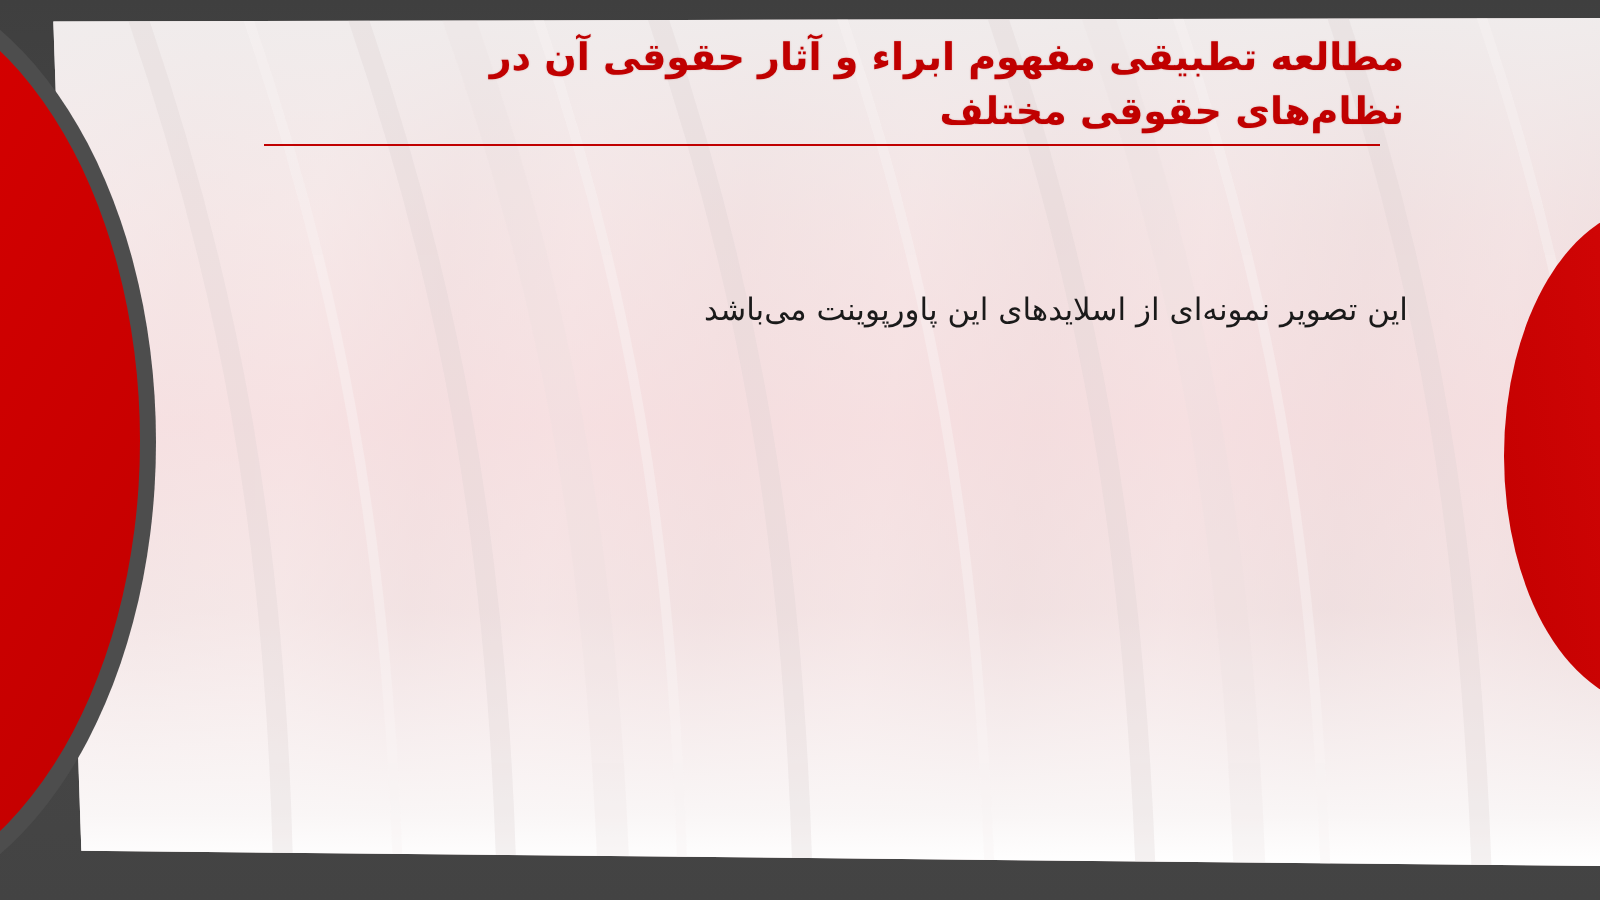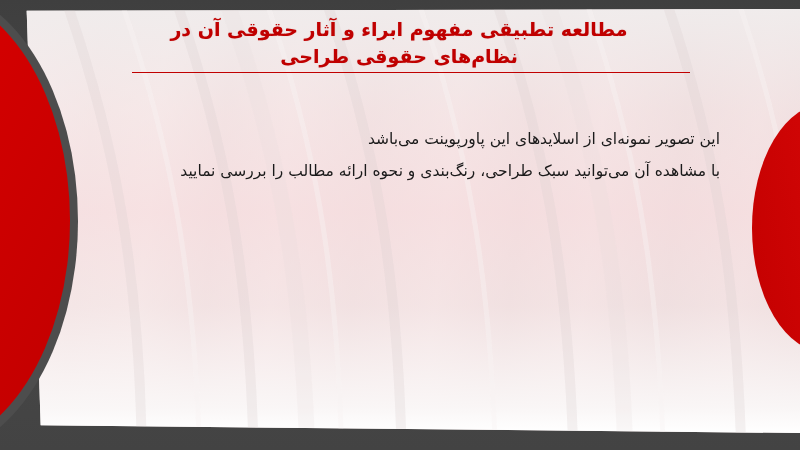--- a/index.html
+++ b/index.html
@@ -97,24 +97,24 @@
     top: 103px;
     width: 150px;
     height: 250px;
     border-radius: 50%;
     background: linear-gradient(260deg, #d81212 0%, #cf0505 55%, #c40000 100%);
   }
 
   
   .title-block {
     position: absolute;
-    right: 110px;
+    right: 98px;
     top: 16px;
     width: 582px;
-    text-align: center;
+    text-align: right;
   }
   .title-text {
     margin: 0;
     color: #c00000;
     font-size: 19px;
     font-weight: bold;
     line-height: 1.42;
     letter-spacing: 0;
     direction: rtl;
     text-shadow: 0 0 1px rgba(160,0,0,0.25);
@@ -132,21 +132,21 @@
   
   .body-block {
     position: absolute;
     right: 80px;
     top: 124px;
     width: 600px;
     text-align: right;
     direction: rtl;
   }
   .body-line {
-    margin: 0;
+    margin: 16px;
     color: #1a1a1a;
     font-size: 15.5px;
     font-weight: normal;
     line-height: 2.06;
     white-space: nowrap;
     direction: rtl;
   }
 </style>
 </head>
 <body>
@@ -179,23 +179,22 @@
       </g>
     </svg>
   </div>
 
   <div class="arc-left-outline"></div>
   <div class="arc-left"></div>
   <div class="arc-right"></div>
 
   <div class="title-block">
     <div class="title-text">مطالعه تطبیقی مفهوم ابراء و آثار حقوقی آن در</div>
-    <div class="title-text">نظام‌های حقوقی طراحی</div>
+    <div class="title-text">نظام‌های حقوقی مختلف</div>
   </div>
 
   <div class="title-rule"></div>
 
   <div class="body-block">
     <p class="body-line">این تصویر نمونه‌ای از اسلایدهای این پاورپوینت می‌باشد</p>
-    <p class="body-line">با مشاهده آن می‌توانید سبک طراحی، رنگ‌بندی و نحوه ارائه مطالب را بررسی نمایید</p>
   </div>
 
 </div>
 
 </body></html>

